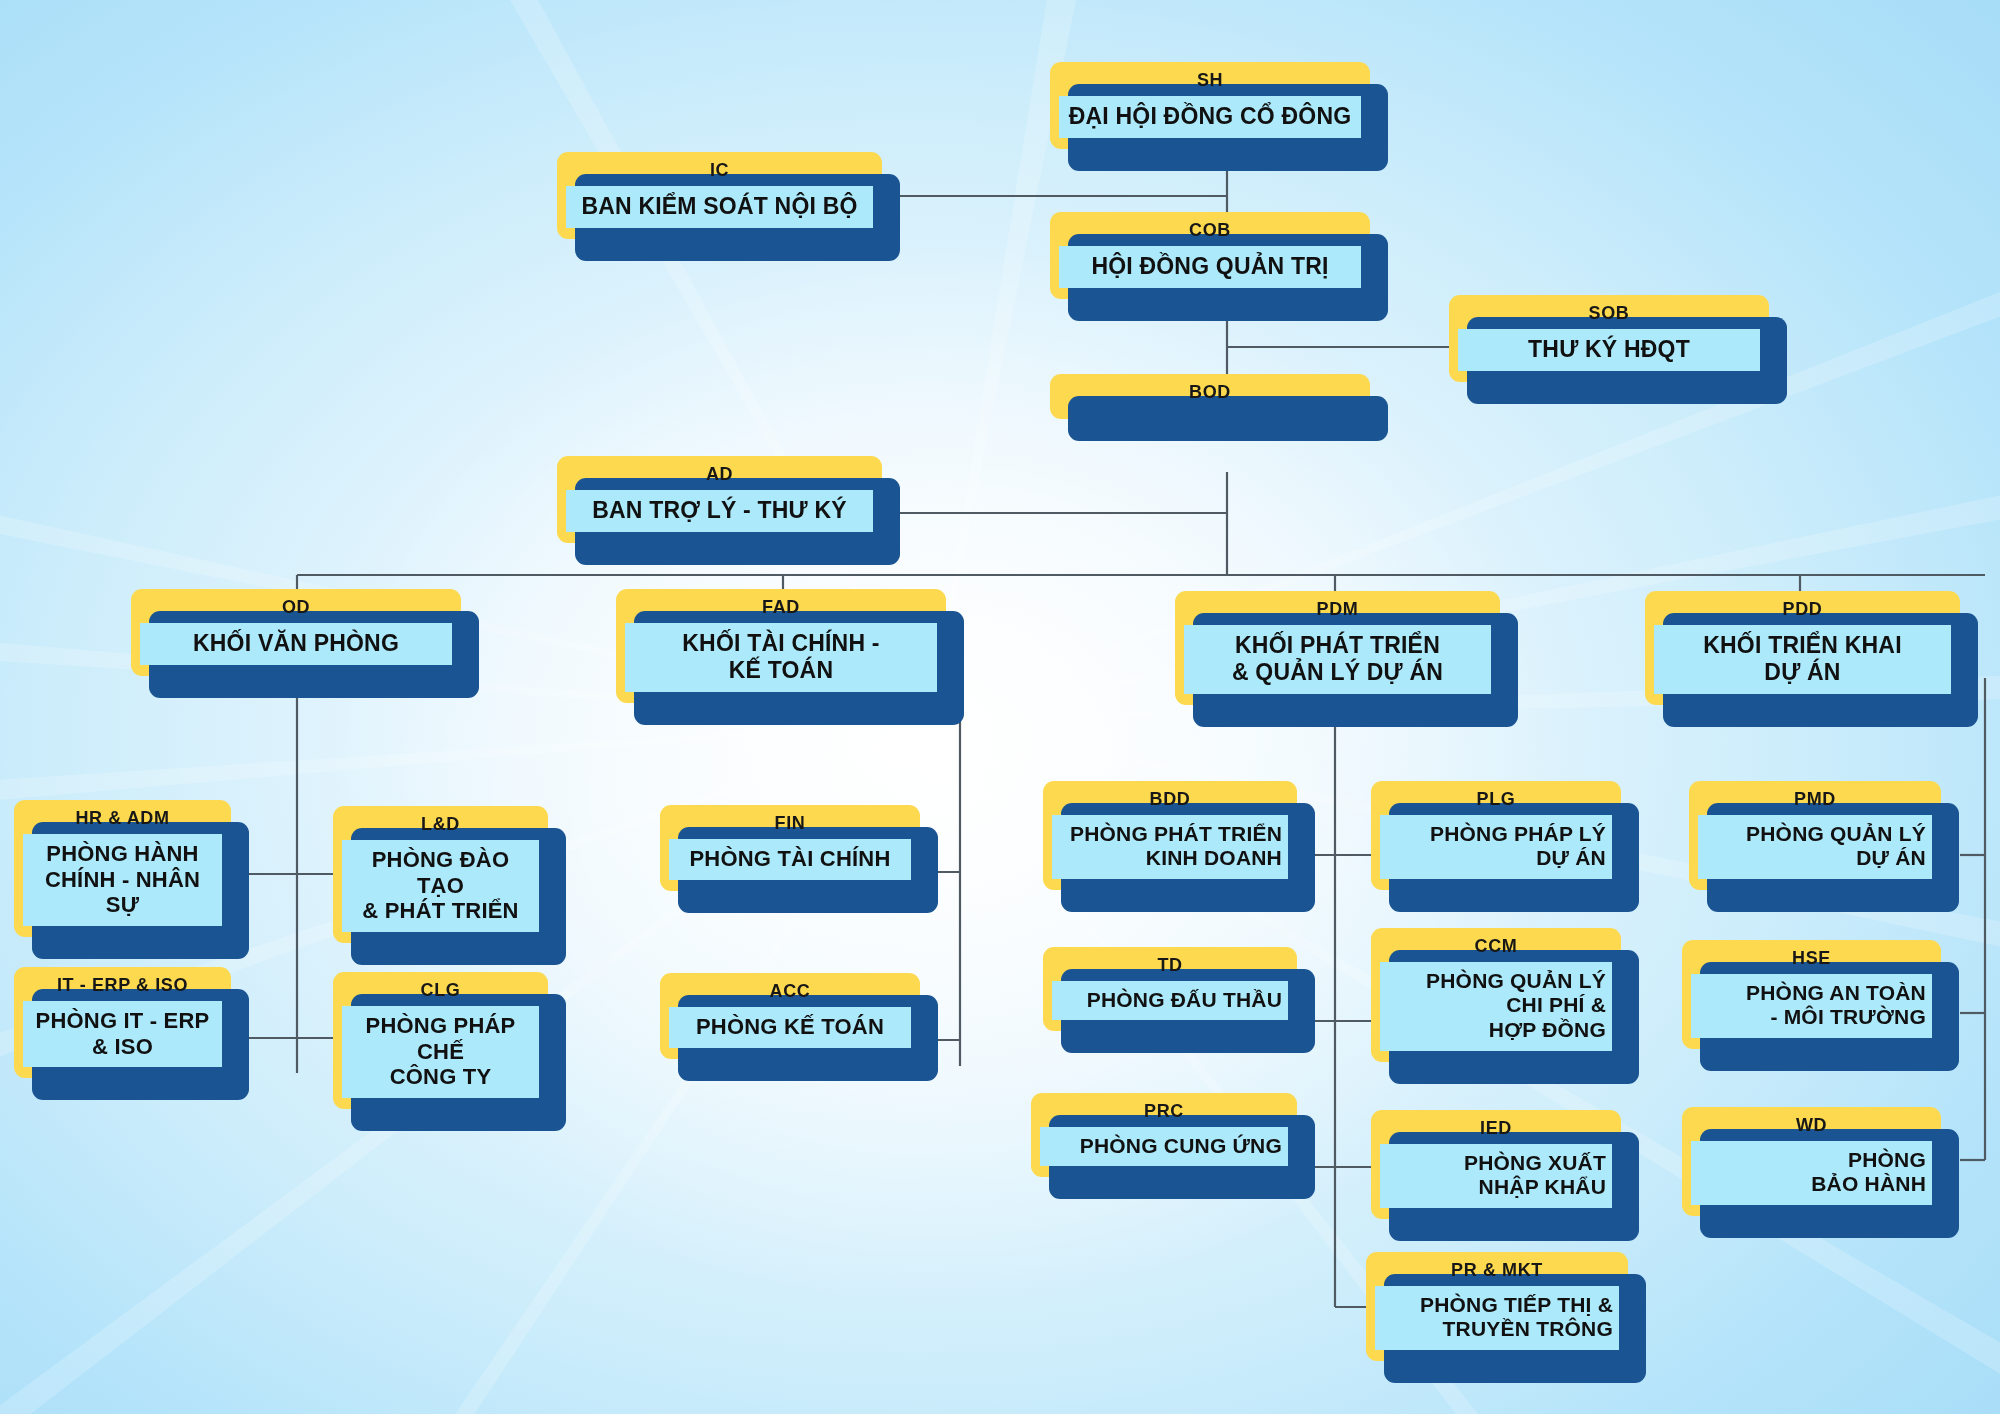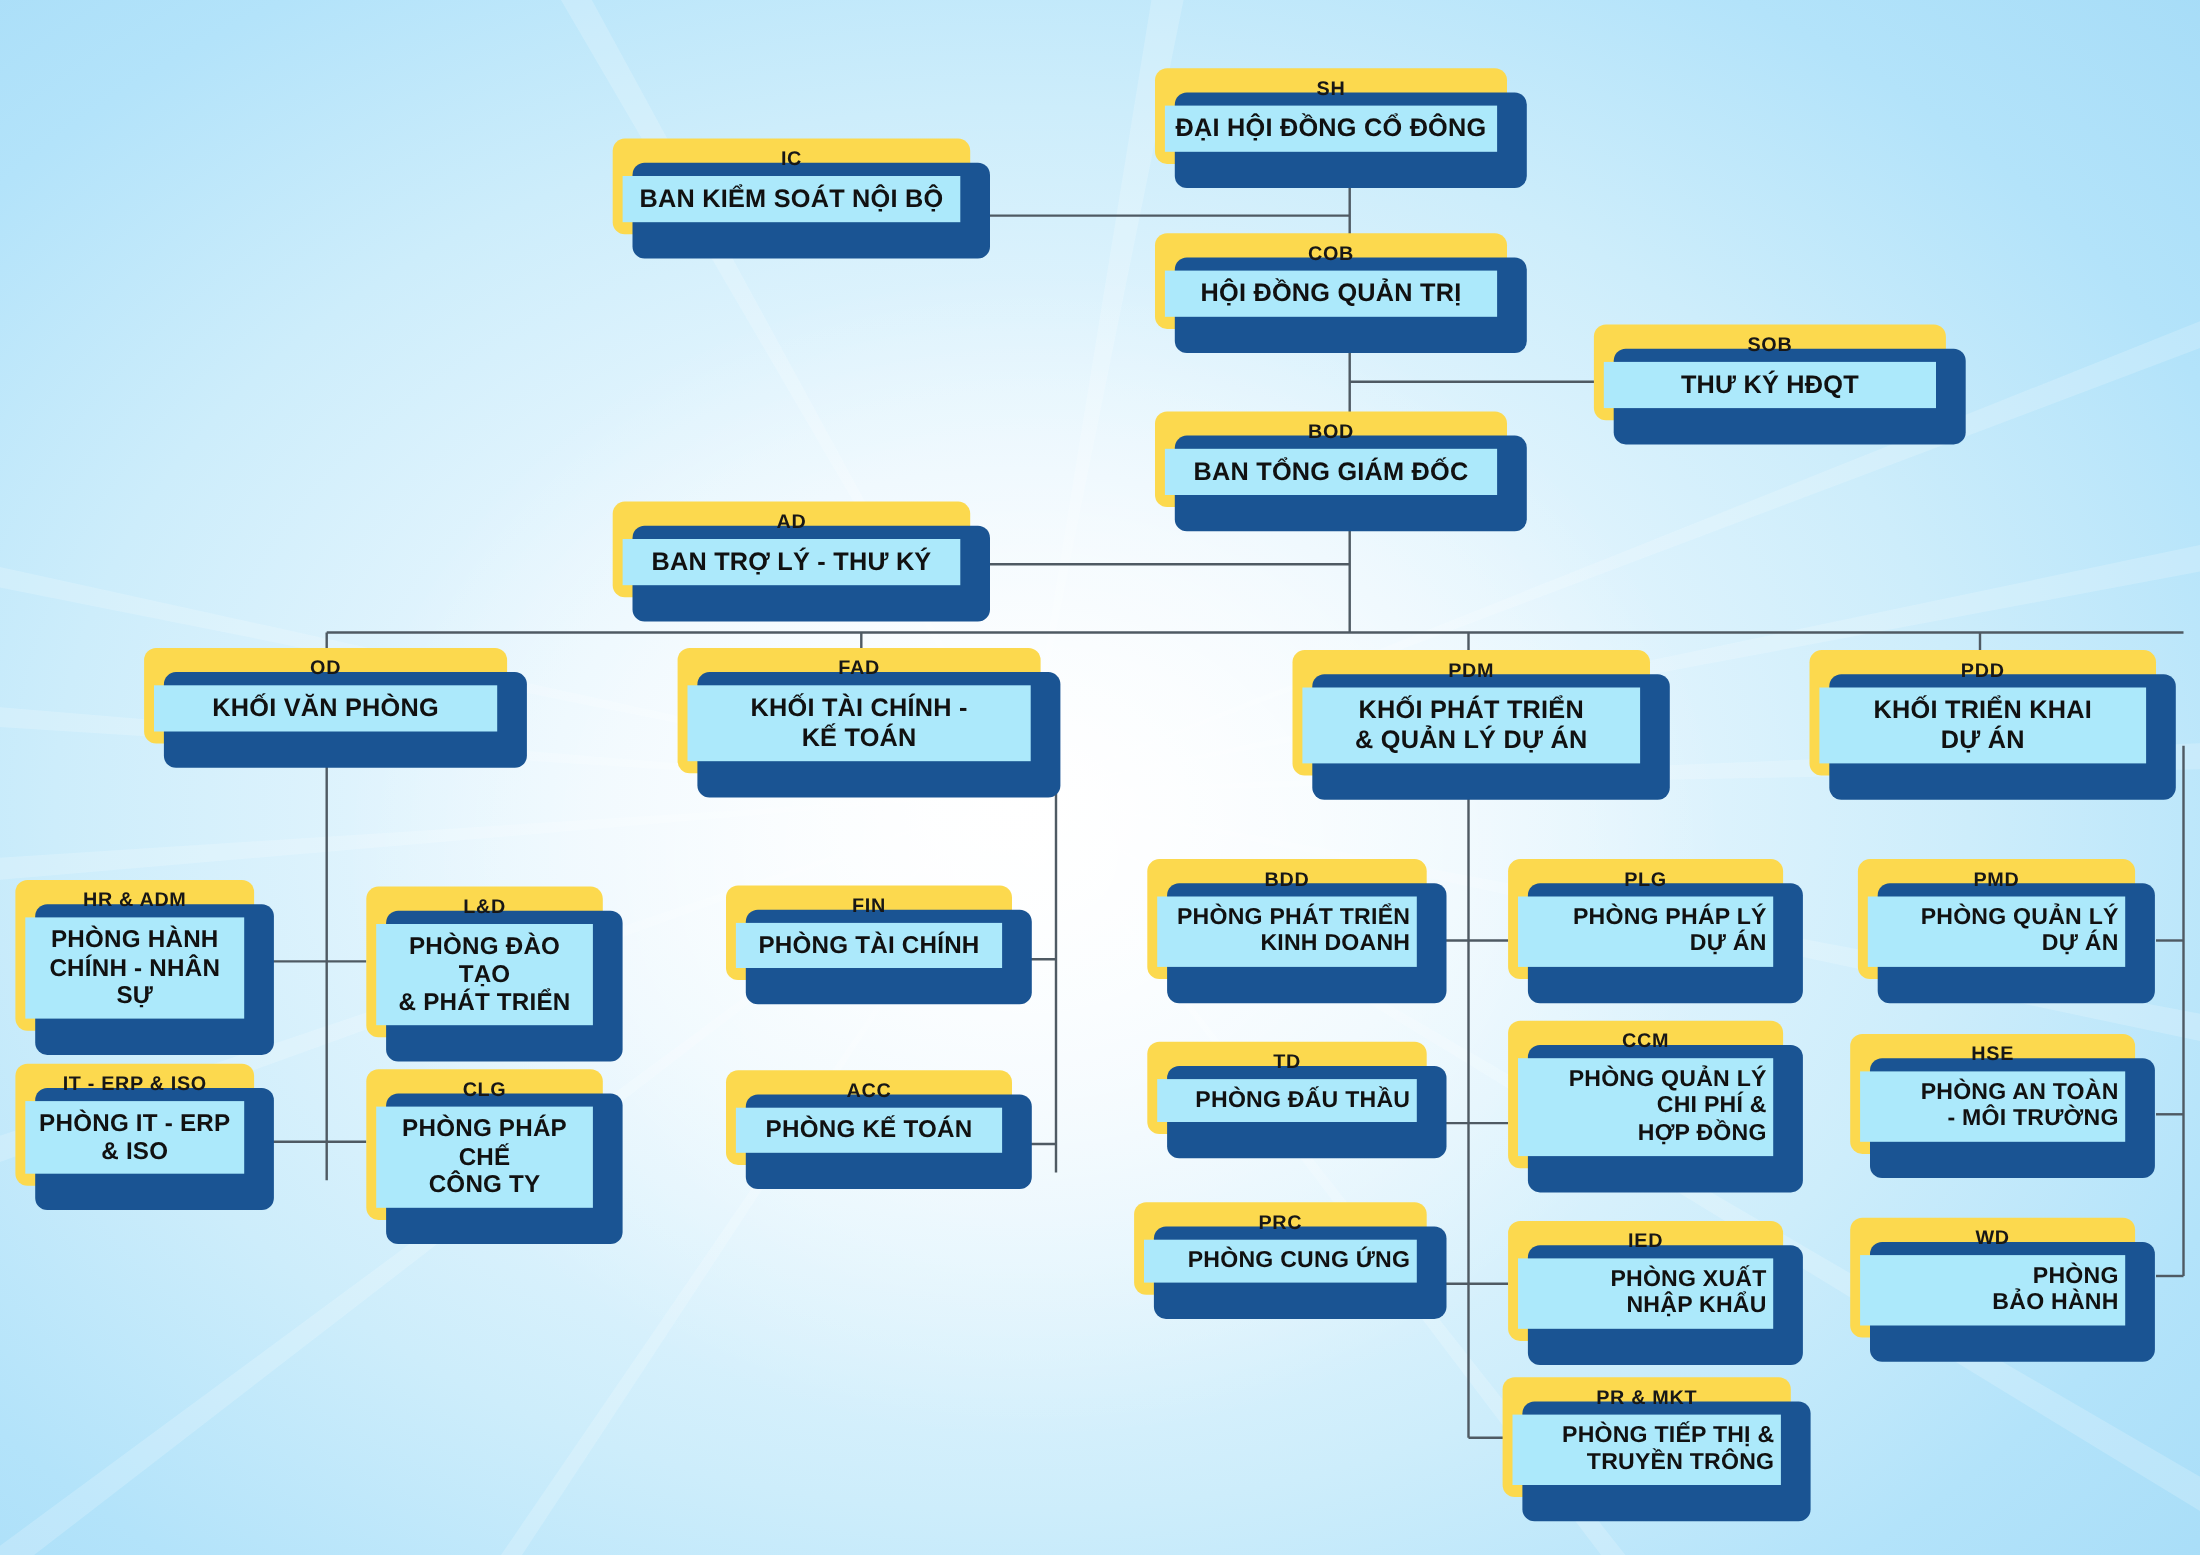--- a/index.html
+++ b/index.html
@@ -144,38 +144,37 @@
     <path d="M1960,855 L1985,855"></path>
     <path d="M1960,1013 L1985,1013"></path>
     <path d="M1960,1160 L1985,1160"></path>
   </svg>
 
   <div class="node" style="left:1050px; top:62px; width:320px;">
     <span class="code">SH</span>
     <span class="name">ĐẠI HỘI ĐỒNG CỔ ĐÔNG</span>
   </div>
 
-  <div class="node" style="left:557px; top:126px; width:325px;">
+  <div class="node" style="left:557px; top:152px; width:325px;">
     <span class="code">IC</span>
     <span class="name">BAN KIỂM SOÁT NỘI BỘ</span>
   </div>
 
   <div class="node" style="left:1050px; top:212px; width:320px;">
     <span class="code">COB</span>
     <span class="name">HỘI ĐỒNG QUẢN TRỊ</span>
   </div>
 
   <div class="node" style="left:1449px; top:295px; width:320px;">
     <span class="code">SOB</span>
     <span class="name">THƯ KÝ HĐQT</span>
   </div>
 
   <div class="node" style="left:1050px; top:374px; width:320px;">
     <span class="code">BOD</span>
-    <span class="name">BAN TỔNG GIÁM ĐỐC</span>
   </div>
 
   <div class="node" style="left:557px; top:456px; width:325px;">
     <span class="code">AD</span>
     <span class="name">BAN TRỢ LÝ - THƯ KÝ</span>
   </div>
 
   <div class="node" style="left:131px; top:589px; width:330px;">
     <span class="code">OD</span>
     <span class="name">KHỐI VĂN PHÒNG</span>

